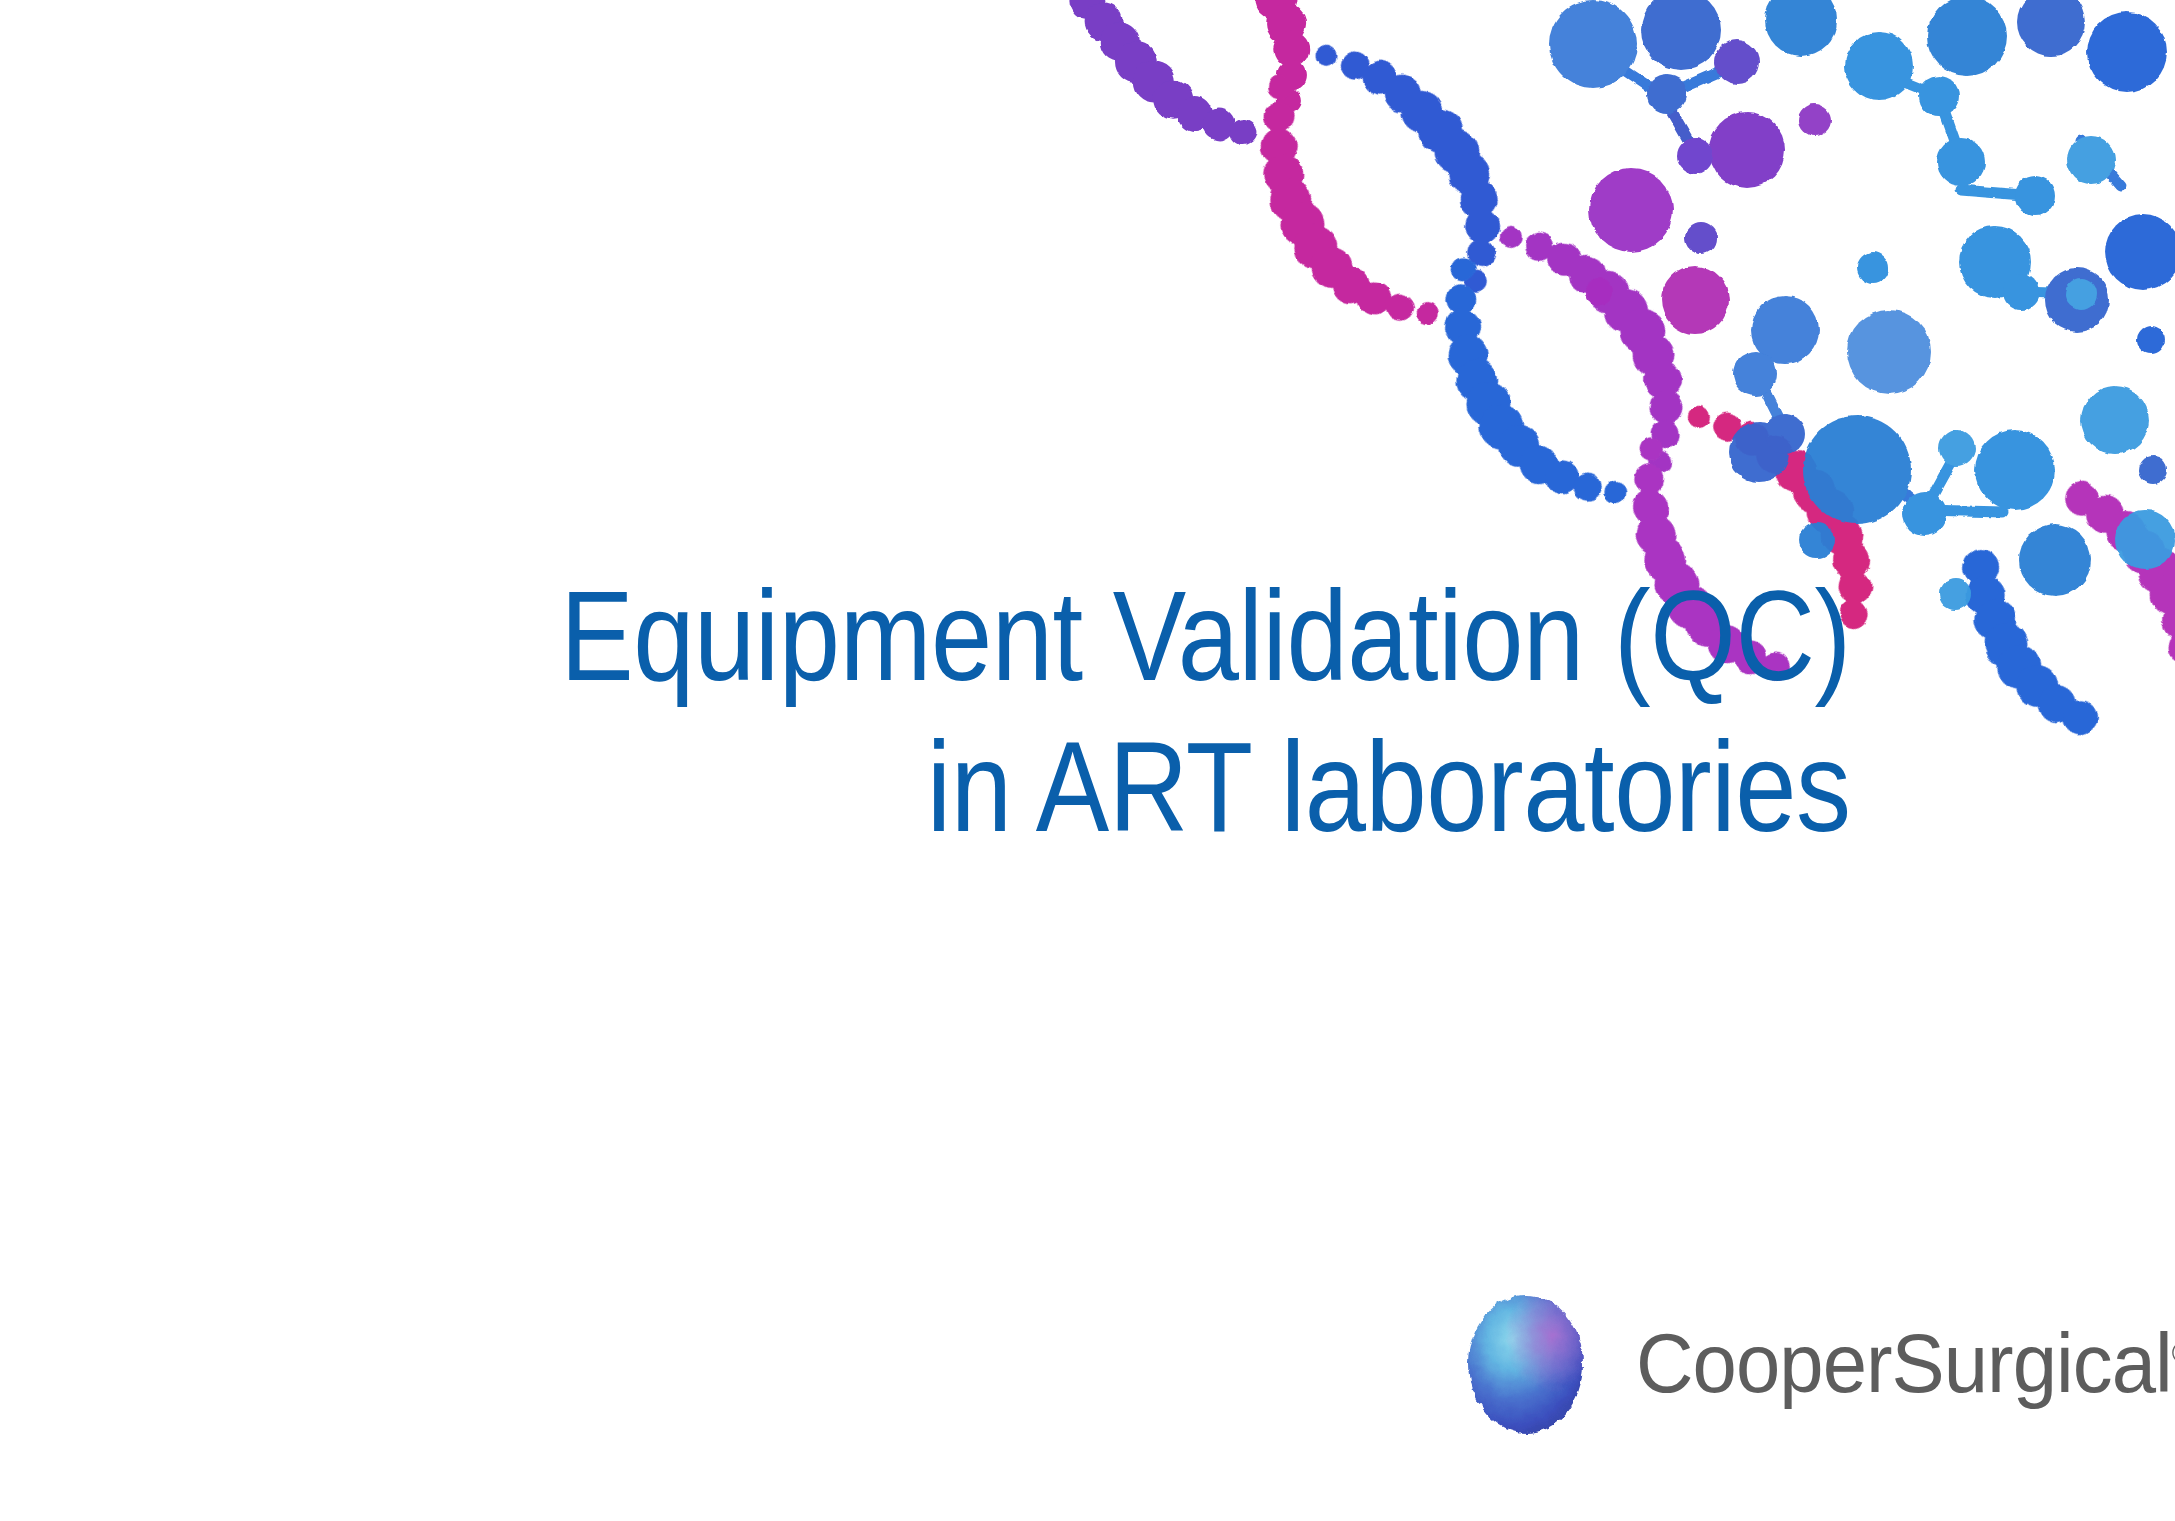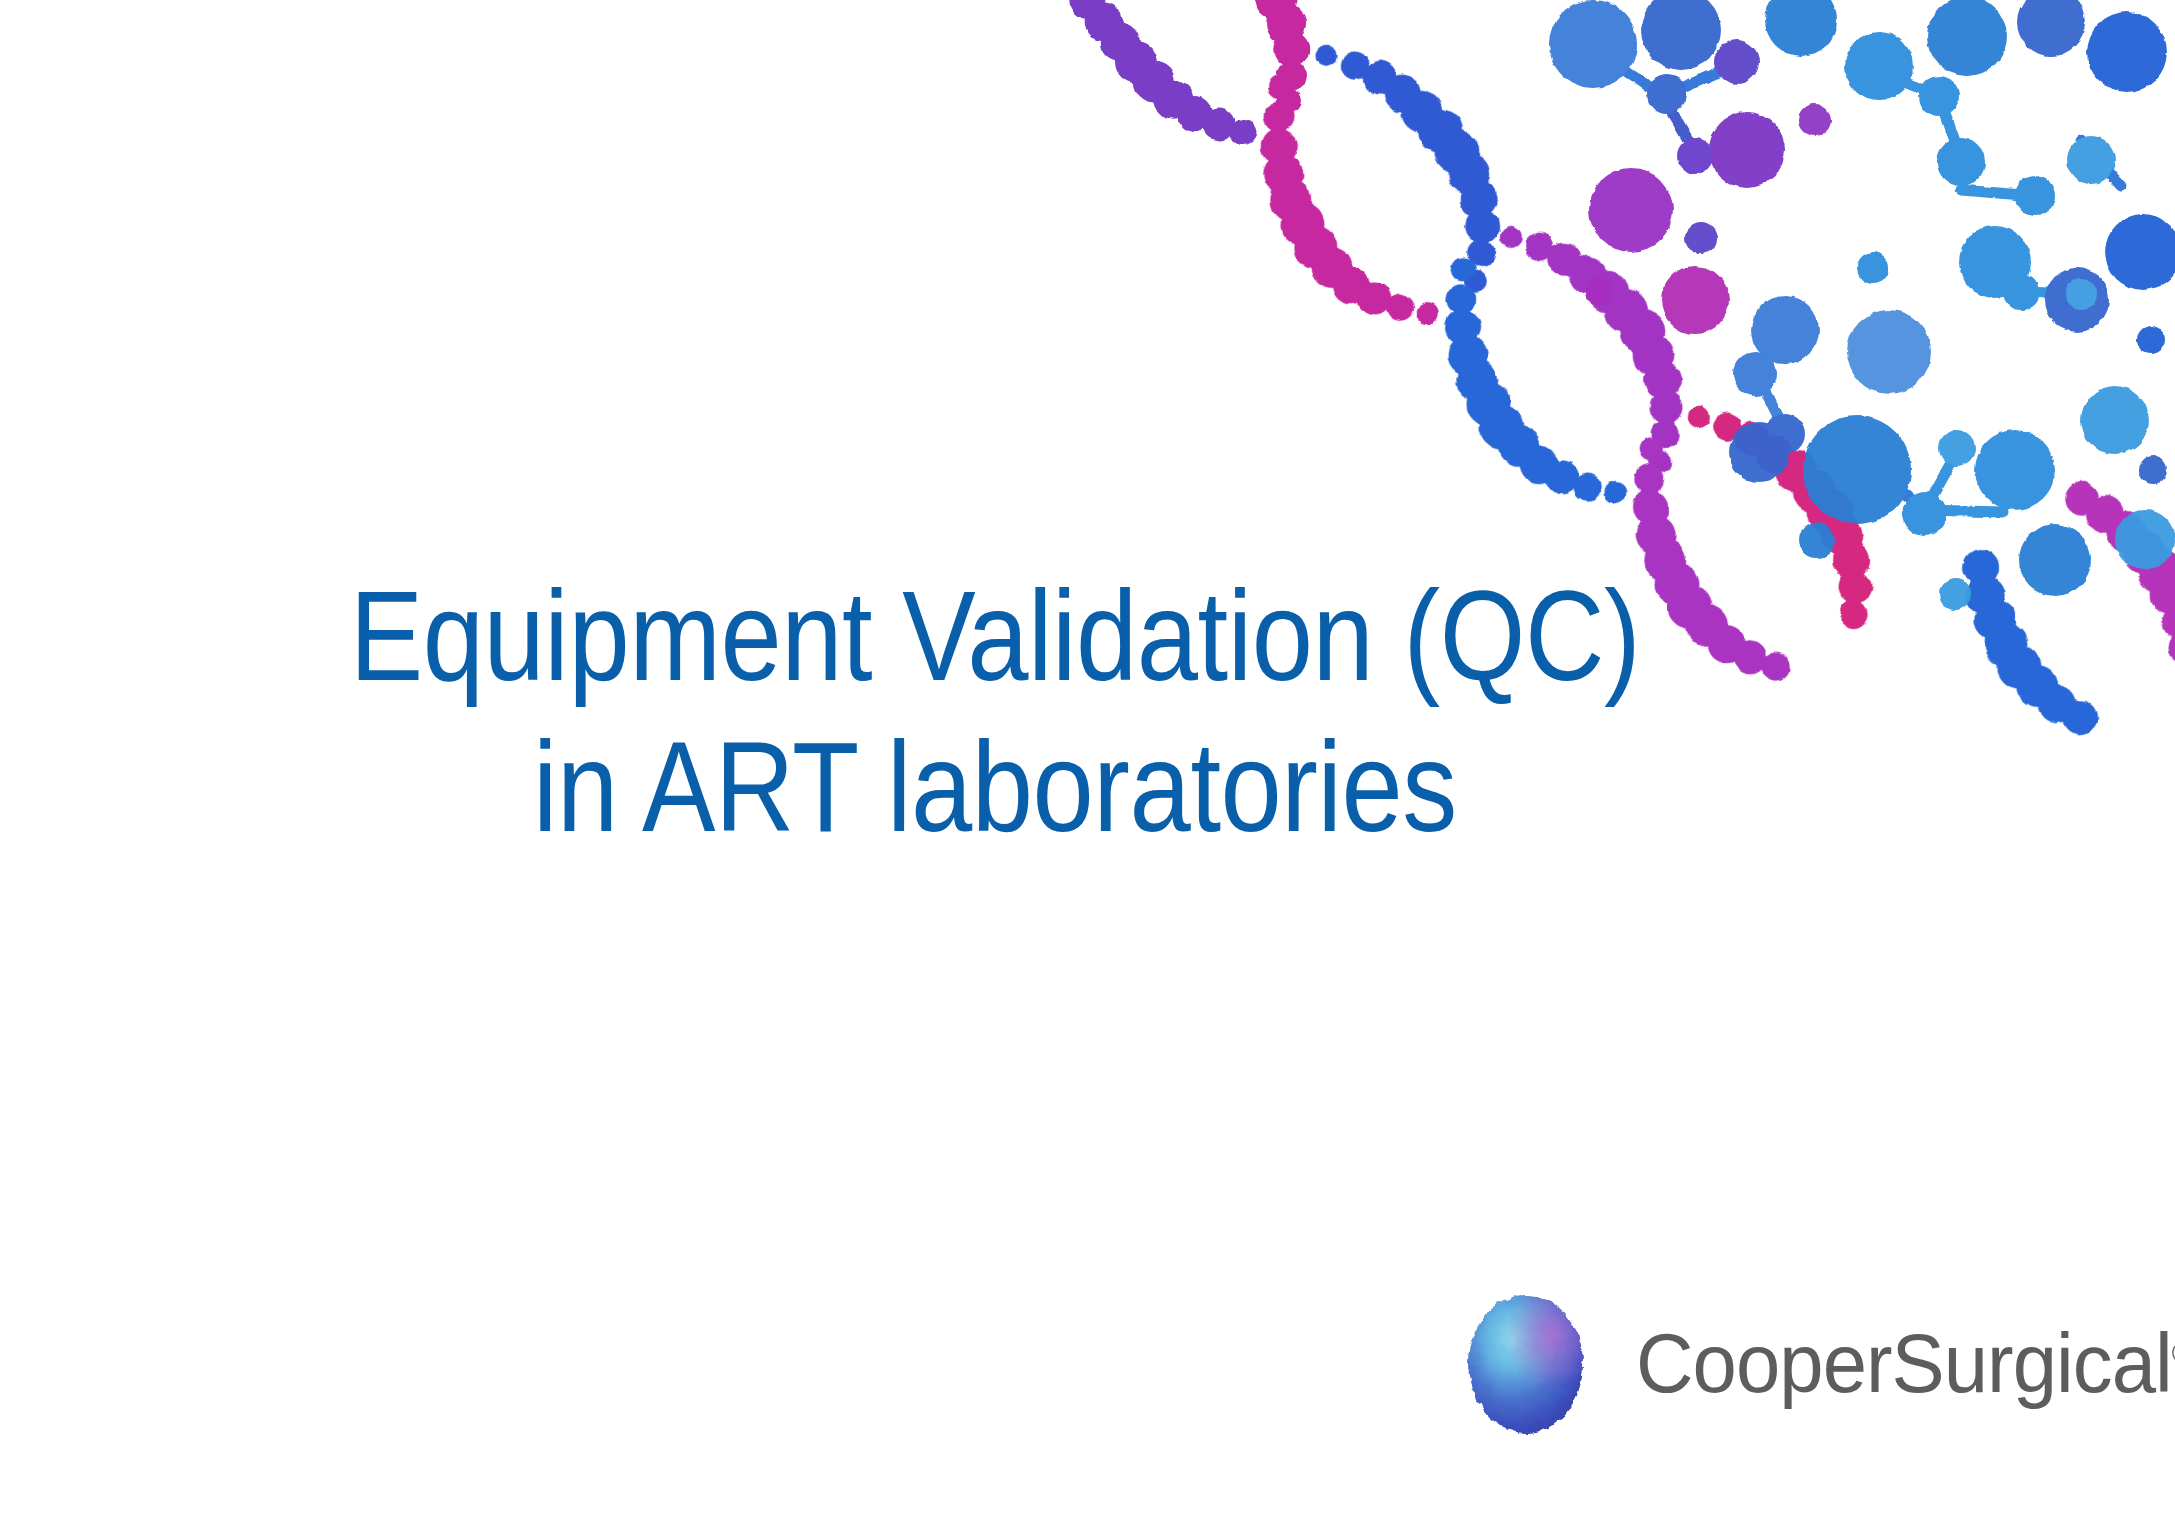--- a/index.html
+++ b/index.html
@@ -34,21 +34,21 @@
     width: 100%;
     height: 100%;
   }
 
   
   #title-block {
     position: absolute;
     left: 0;
     top: 560px;
     width: 1990px;
-    text-align: center;
+    text-align: right;
     z-index: 5;
   }
   .title-line {
     color: #0A5FAB;
     font-family: "Liberation Sans", sans-serif;
     font-weight: 300;
     font-size: 128px;
     line-height: 1.18;
     letter-spacing: -0.5px;
     white-space: nowrap;

